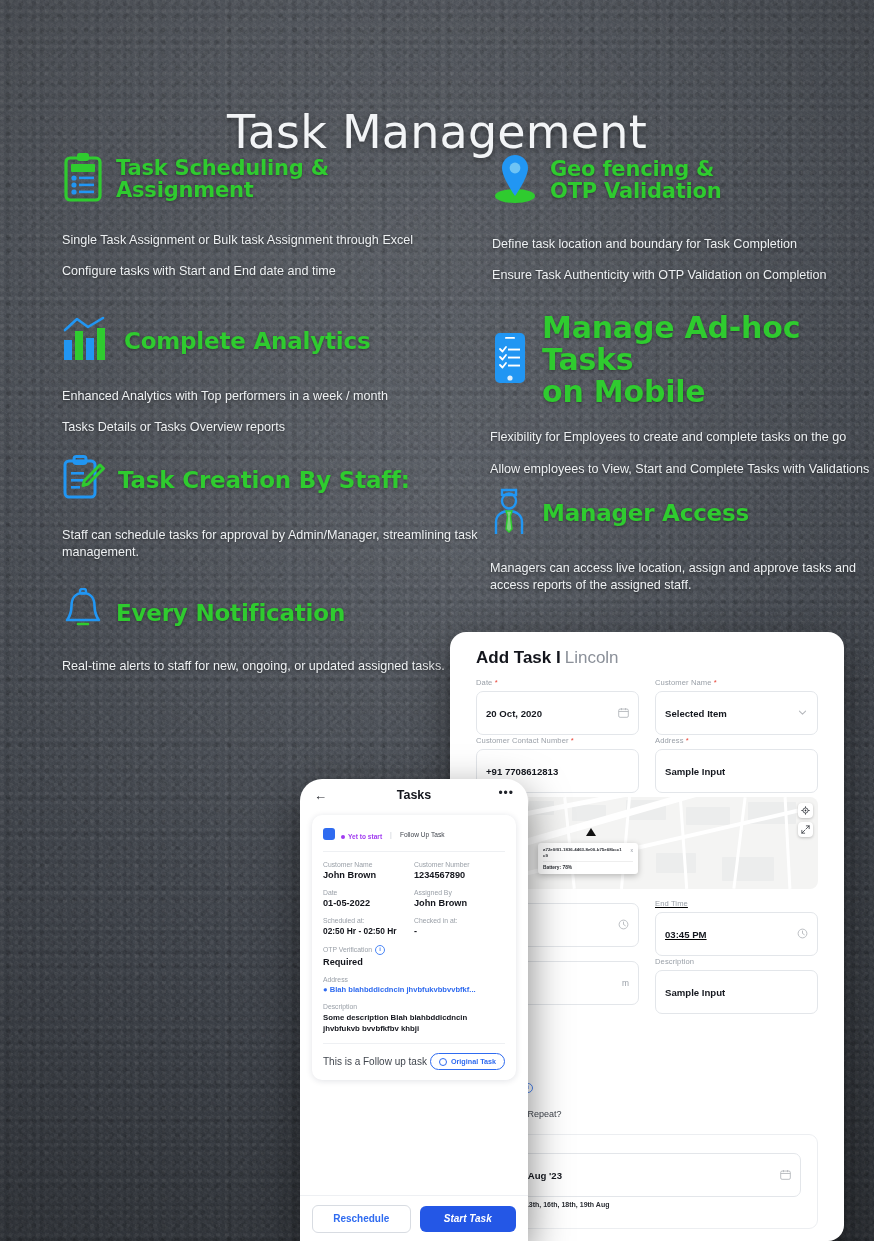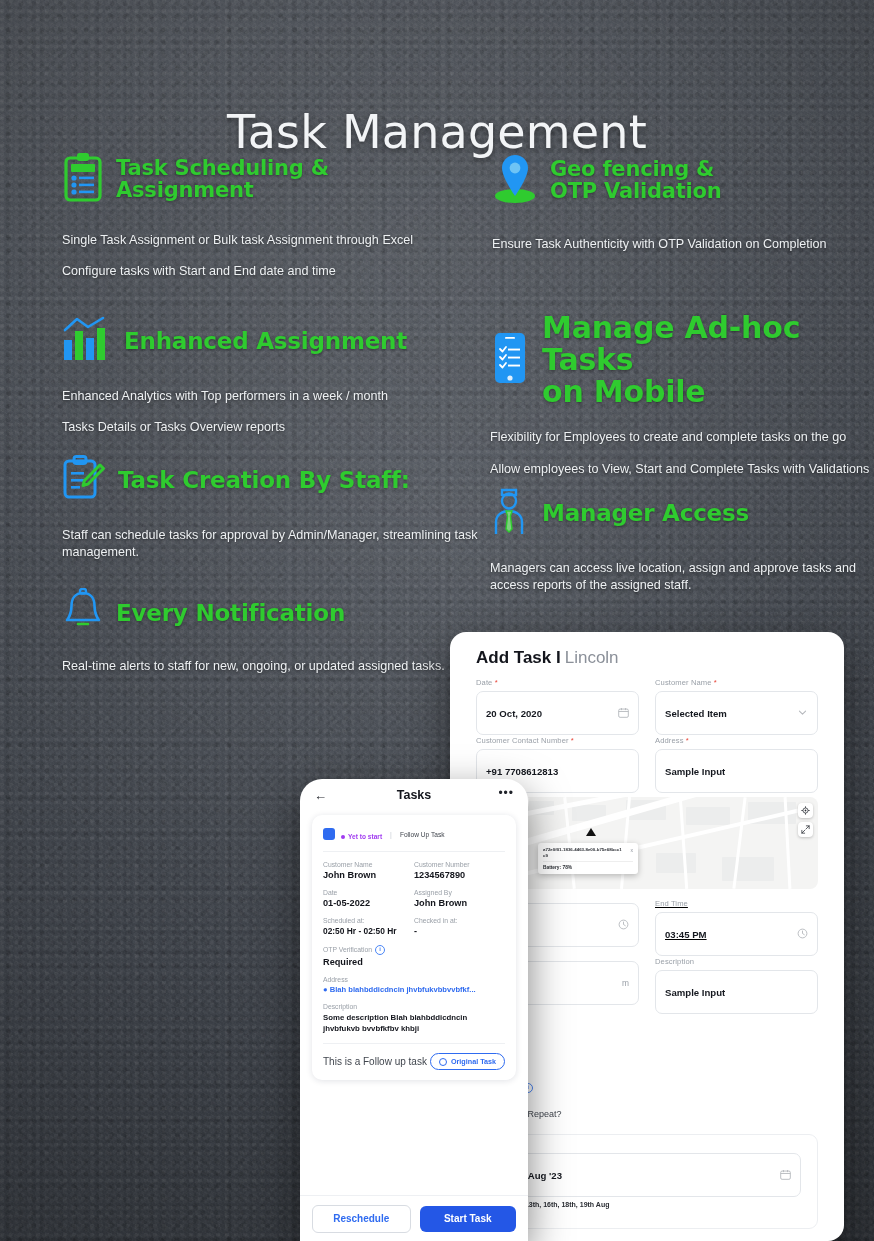--- a/index.html
+++ b/index.html
@@ -159,21 +159,21 @@
   .origbtn{border:1px solid #2f6bf0;border-radius:10px;color:#2f6bf0;font-size:7.2px;
     font-weight:bold;padding:3px 8px;display:flex;align-items:center;gap:4px;}
   .obd{width:6px;height:6px;border-radius:50%;border:1.6px solid #2f6bf0;}
   #phone .ph-actions{
     position:absolute;left:0;right:0;bottom:0;height:46px;background:#fff;
     border-top:1px solid #eef0f3;display:flex;align-items:center;gap:9px;padding:0 12px;box-sizing:border-box;
   }
   .btn{flex:1 1 0;height:26px;border-radius:6px;display:flex;align-items:center;justify-content:center;
     font-size:10px;font-weight:bold;}
   .btn.ghost{border:1px solid #d8dce2;color:#2f6bf0;background:#fff;}
-  .btn.primary{background:#2457e6;color:#fff;}
+  .btn.primary{background:#2457e6;color:#fff;font-style:italic;}
 </style>
 </head>
 <body>
 
 <div id="bg"></div>
 <div id="vig"></div>
 
 <h1 id="title">Task Management</h1>
 
 <div class="feat" style="left:62px;top:152px;width:420px;">
@@ -210,36 +210,37 @@
         <path d="M23 3c-7.2 0-13 5.8-13 13 0 9.8 13 28 13 28s13-18.2 13-28c0-7.2-5.8-13-13-13z" fill="#2196f3"></path>
         <circle cx="23" cy="16" r="5.4" fill="#6ec4f5"></circle>
       </svg>
     </span>
     <span class="feat-title">
       <span>Geo fencing &amp;</span><br>
       <span>OTP Validation</span>
     </span>
   </div>
   <div class="feat-lines" style="margin-top:28px;">
+    <p>Define task location and boundary for Task Completion</p>
     <p>Ensure Task Authenticity with OTP Validation on Completion</p>
   </div>
 </div>
 
 <div class="feat" style="left:62px;top:316px;width:420px;">
   <div class="feat-head">
     <span class="feat-ico">
       <svg width="50" height="46" viewBox="0 0 50 46">
         <rect x="2" y="24" width="8" height="20" fill="#2196f3"></rect>
         <rect x="13" y="15" width="8" height="29" fill="#2fcb2f"></rect>
         <rect x="24" y="22" width="8" height="22" fill="#2196f3"></rect>
         <rect x="35" y="12" width="8" height="32" fill="#2fcb2f"></rect>
         <polyline points="3,14 15,3 26,11 41,2" fill="none" stroke="#2196f3" stroke-width="2.6" stroke-linecap="round" stroke-linejoin="round"></polyline>
       </svg>
     </span>
-    <span class="feat-title big">Enhanced Assignment</span>
+    <span class="feat-title big">Complete Analytics</span>
   </div>
   <div class="feat-lines" style="margin-top:22px;">
     <p>Enhanced Analytics with Top performers in a week / month</p>
     <p>Tasks Details or Tasks Overview reports</p>
   </div>
 </div>
 
 <div class="feat" style="left:490px;top:312px;width:380px;">
   <div class="feat-head">
     <span class="feat-ico">

